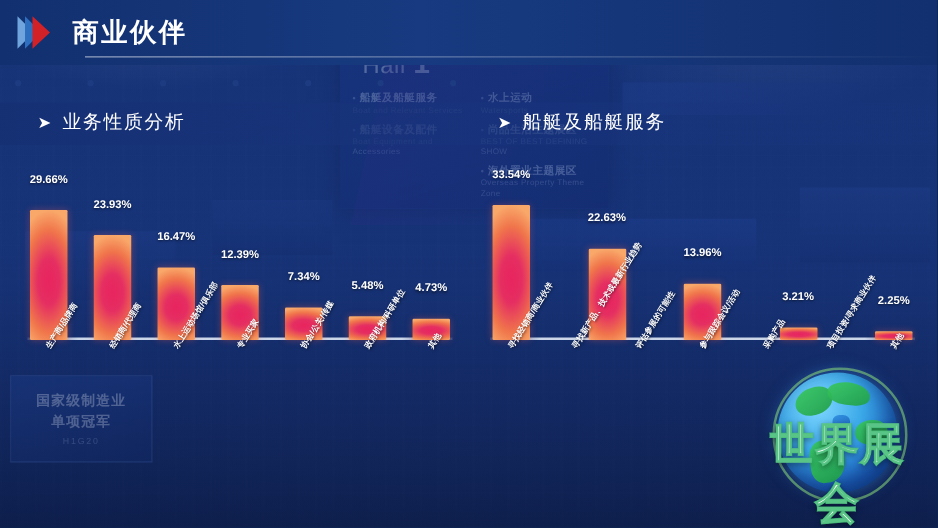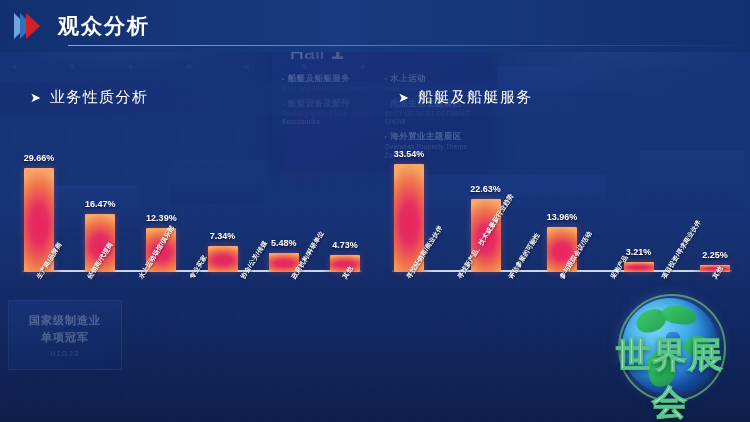--- a/index.html
+++ b/index.html
@@ -182,21 +182,21 @@
     background: linear-gradient(90deg, rgba(230,240,255,.15), rgba(235,244,255,.85) 12%, rgba(235,244,255,.85) 88%, rgba(230,240,255,.15));
   }
   .bar-wrap {
     position: relative;
     width: 34px;
     display: flex; flex-direction: column; align-items: center; justify-content: flex-end;
     height: 100%;
   }
   .bar-val {
     color: #ffffff; font-size: 9px; font-weight: 700;
-    margin-bottom: 5px; white-space: nowrap;
+    margin-bottom: 20px; white-space: nowrap;
     text-shadow: 0 1px 2px rgba(0,0,0,.55);
   }
   .bar {
     width: 30px;
     background:
       radial-gradient(ellipse 90% 55% at 50% 55%, #e8245e 0%, #e52e62 32%, #f0764b 72%, #f9a86a 100%);
     border-radius: 1px;
     box-shadow: 0 0 6px rgba(240,90,80,.35);
   }
   .x-labels {
@@ -311,21 +311,21 @@
   </div>
 
   <div class="bg-wash"></div>
 
   <div class="header">
     <div class="chevrons">
       <div class="chev chev1"></div>
       <div class="chev chev2"></div>
       <div class="chev chev3"></div>
     </div>
-    <div class="header-title">观众分析</div>
+    <div class="header-title">商业伙伴</div>
     <div class="header-rule"></div>
   </div>
 
   <div class="dot-row">
     <div class="dot"></div>
     <div class="dot"></div>
     <div class="dot"></div>
     <div class="dot"></div>
     <div class="dot"></div>
     <div class="dot"></div>
@@ -341,20 +341,24 @@
     <span class="sec-arrow">➤</span>
     <span class="sec-label">船艇及船艇服务</span>
   </div>
 
   <div class="chart chart-left">
     <div class="plot">
       <div class="baseline"></div>
     <div class="bar-wrap">
           <div class="bar-val">29.66%</div>
           <div class="bar" style="height: 104.259px;"></div>
+        </div>
+        <div class="bar-wrap">
+          <div class="bar-val">23.93%</div>
+          <div class="bar" style="height: 84.1176px;"></div>
         </div>
         <div class="bar-wrap">
           <div class="bar-val">16.47%</div>
           <div class="bar" style="height: 57.8945px;"></div>
         </div>
         <div class="bar-wrap">
           <div class="bar-val">12.39%</div>
           <div class="bar" style="height: 43.5527px;"></div>
         </div>
         <div class="bar-wrap">

